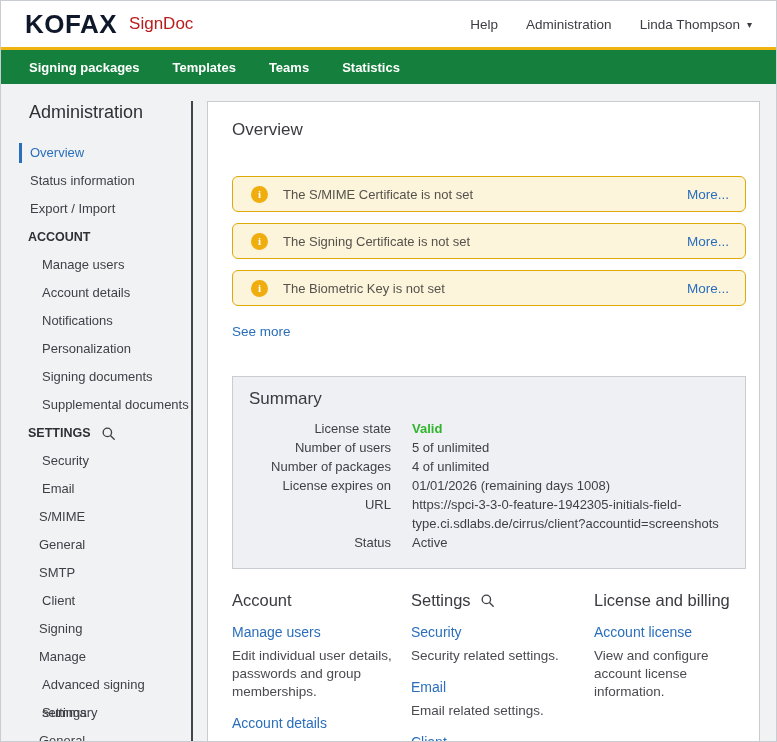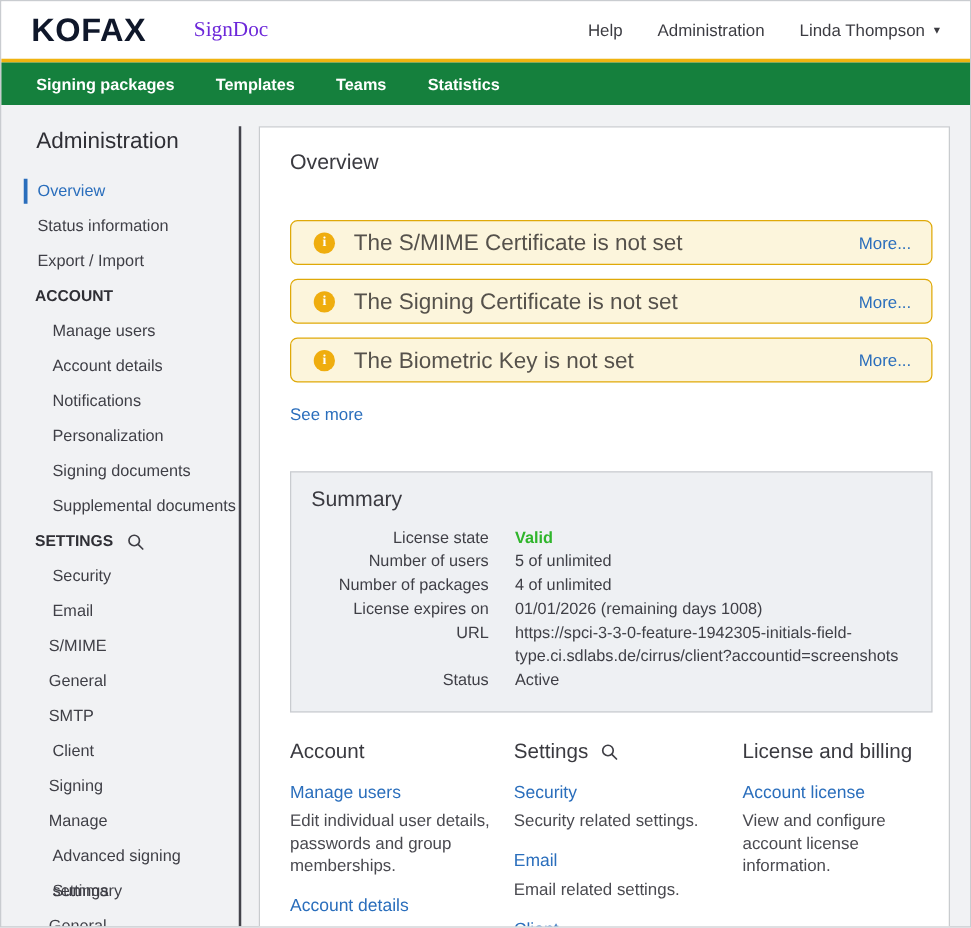--- a/index.html
+++ b/index.html
@@ -4,21 +4,21 @@
 <style>
   * { margin:0; padding:0; box-sizing:border-box; }
   body { font-family: "Liberation Sans", "DejaVu Sans", sans-serif; background:#e8eaec; }
   a { text-decoration:none; cursor:pointer; }
 
   .page { width:777px; height:742px; border:1px solid #c9ccd0; background:#f1f2f4; overflow:hidden; position:relative; }
 
   
   .topbar { height:46px; background:#ffffff; display:flex; align-items:center; padding:0 24px; }
   .logo { font-size:26px; font-weight:900; letter-spacing:0.5px; color:#0f172a; line-height:1; cursor:pointer; }
-  .product { margin-left:38px; font-size:17px; color:#6d28d9;font-family:Liberation Serif, serif; }
+  .product { margin-left:12px; font-size:17px; color:#b91c1c; }
   .topbar-right { margin-left:auto; display:flex; align-items:flex-end; gap:28px; font-size:13.5px; color:#3c3c42; }
   .topbar-link { color:#3c3c42; }
   .user-menu { display:flex; align-items:center; gap:7px; color:#3c3c42; cursor:pointer; }
   .caret { font-size:10px; color:#3c3c42; }
 
   
   .goldline { height:3px; background:#F0B310; }
   .nav { height:34px; background:#15803d; display:flex; align-items:center; padding:0 28px; gap:33px; }
   .nav-tab { color:#ffffff; font-size:13px; font-weight:600; }
 
@@ -37,21 +37,21 @@
   .side-item.selected::before { content:""; position:absolute; left:18px; top:4px; bottom:4px; width:3px; background:#2a6ebc; }
   .side-header { font-size:12.5px; font-weight:bold; color:#2f2f35; height:28px; display:flex; align-items:center; gap:10px; padding-left:27px; }
 
   
   .main-wrap { flex:1; padding:17px 18px 0 14px; }
   .card { background:#ffffff; border:1px solid #c9cccf; height:646px; padding:18px 13px 0 24px; overflow:hidden; }
   .card-title { font-size:17px; color:#3a3a40; margin-bottom:36px; }
 
   .alert { display:flex; align-items:center; height:36px; background:#FCF5DC; border:1px solid #DFA908; border-radius:6px; padding:0 16px 0 18px; margin-bottom:11px; }
   .alert-icon { width:17px; height:17px; border-radius:50%; background:#EFAD0E; color:#ffffff; font-weight:bold; font-size:11px; font-family:"Liberation Serif", serif; display:flex; align-items:center; justify-content:center; flex-shrink:0; }
-  .alert-text { margin-left:15px; font-size:18px; color:#55514b; }
+  .alert-text { margin-left:15px; font-size:13px; color:#55514b; }
   .alert-more { margin-left:auto; color:#2a6ebc; font-size:13.5px; }
 
   .see-more { display:inline-block; color:#2a6ebc; font-size:13.5px; margin-top:7px; }
 
   .summary { margin-top:36px; background:#eef0f3; border:1px solid #c9ccd0; padding:12px 16px 16px 16px; }
   .summary-title { font-size:17px; color:#3a3a40; margin-bottom:10px; }
   .summary-row { display:flex; font-size:13px; line-height:19px; color:#3f3f46; }
   .summary-label { width:142px; text-align:right; flex-shrink:0; }
   .summary-value { margin-left:21px; max-width:336px; word-break:break-word; }
   .summary-value.valid { color:#2FB52B; font-weight:bold; }

